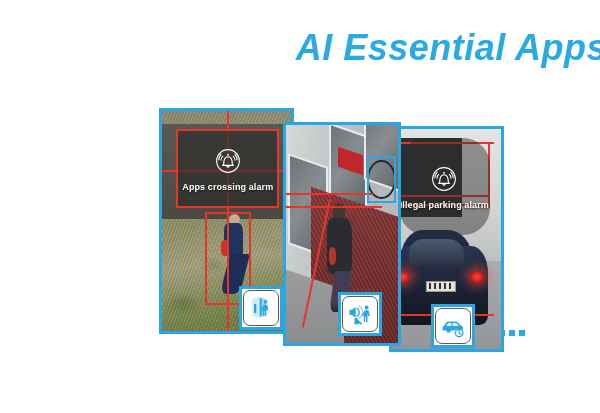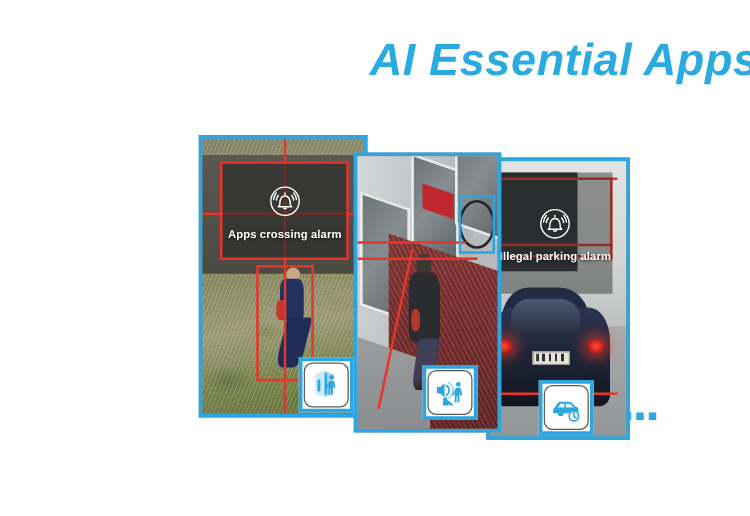--- a/index.html
+++ b/index.html
@@ -324,21 +324,21 @@
         <div class="plate"></div>
       </div>
 
       <div class="redline" style="left:2%; top:6%;  width:92%; height:2px;"></div>
       <div class="redline" style="left:2%; top:30%; width:88%; height:2px;"></div>
       <div class="redline" style="left:2%; top:34%; width:88%; height:2px;"></div>
       <div class="redline" style="left:88%; top:6%; width:2px; height:30%;"></div>
       <div class="redline" style="left:2%; top:84%; width:92%; height:2px;"></div>
     </div>
 
-    <div class="alarm-plaque noborder" style="left:6%; top:4%; width:84%; height:44%; background:rgba(40,40,40,.45); border-color:transparent;">
+    <div class="alarm-plaque noborder" style="left:6%; top:4%; width:84%; height:44%; background:rgba(40,40,40,.45); border-color:transparent;border-radius:27px;">
       <div class="bell-wrap">
         <svg viewBox="0 0 48 48" fill="none" stroke="#ffffff" stroke-width="1.6" stroke-linecap="round" stroke-linejoin="round">
           <circle cx="24" cy="24" r="16"></circle>
           <path d="M18 28c0-7 1.5-10 6-10s6 3 6 10c0 1 .8 1.6 1.6 2.2H16.4C17.2 29.6 18 29 18 28z" fill="none"></path>
           <path d="M22.4 31.6a1.8 1.8 0 0 0 3.2 0"></path>
           <path d="M24 16.4v-1.8"></path>
           <path d="M31.5 17.5a8 8 0 0 1 2.3 5.2M33.8 14.6a12 12 0 0 1 3.1 7.5"></path>
           <path d="M16.5 17.5a8 8 0 0 0-2.3 5.2M14.2 14.6a12 12 0 0 0-3.1 7.5"></path>
         </svg>
       </div>

